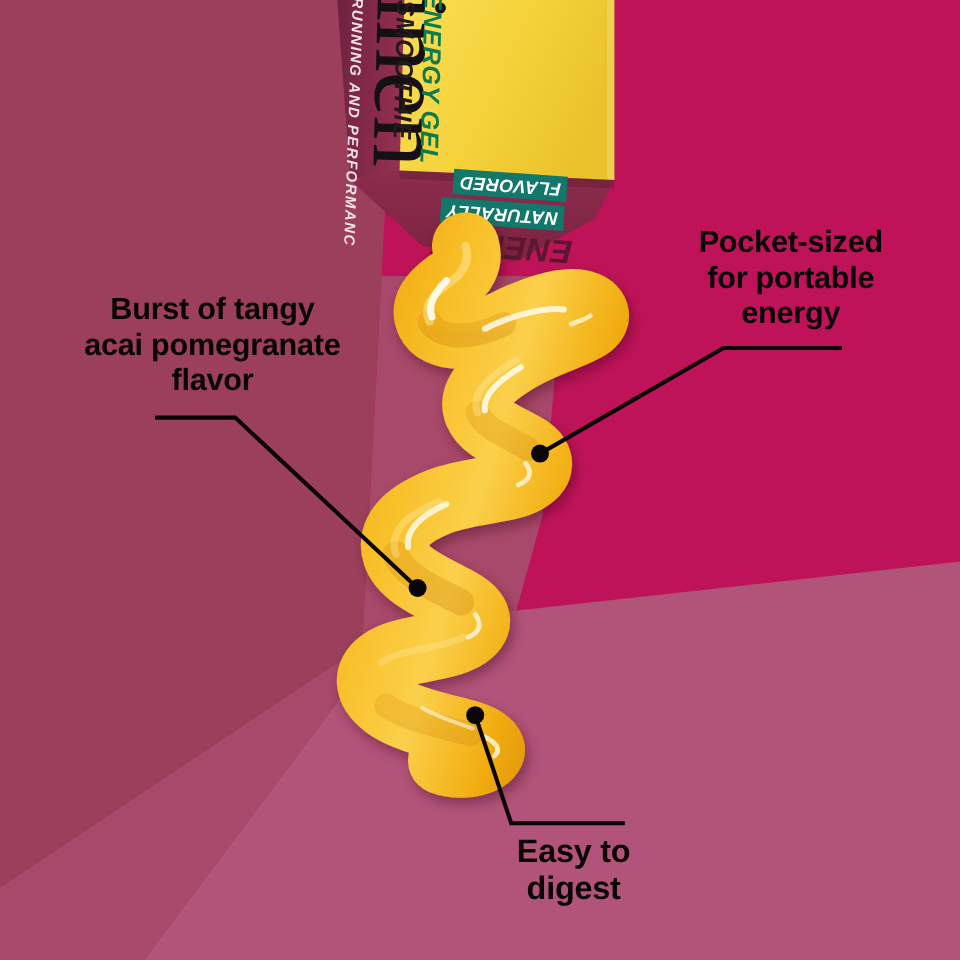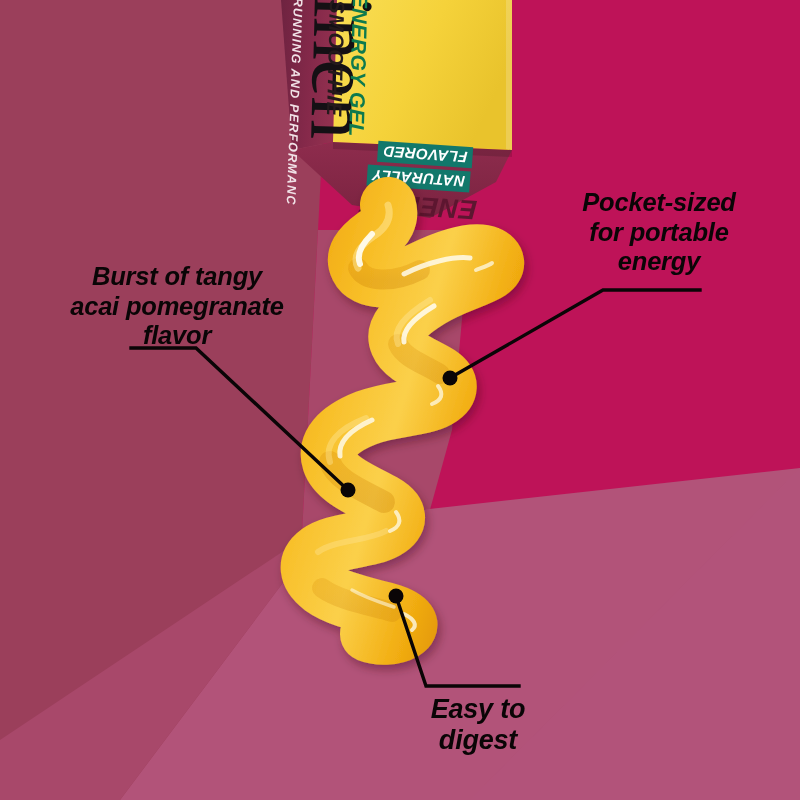--- a/index.html
+++ b/index.html
@@ -21,30 +21,29 @@
     width: 800px;
     height: 800px;
   }
   svg.layer { display: block; }
 
   
   .callout-text {
     position: absolute;
     font-family: "Liberation Sans", sans-serif;
     font-weight: bold;
-    font-style: italic;
     color: #0a0506;
     line-height: 1.16;
     letter-spacing: -0.2px;
     white-space: pre-line;
     text-align: center;
   }
   #callout-flavor-text {
     left: 46px;
-    top: 262px;
+    top: 244px;
     width: 262px;
     font-size: 25.5px;
   }
   #callout-pocket-text {
     left: 548px;
     top: 188px;
     width: 222px;
     font-size: 25.5px;
   }
   #callout-digest-text {

